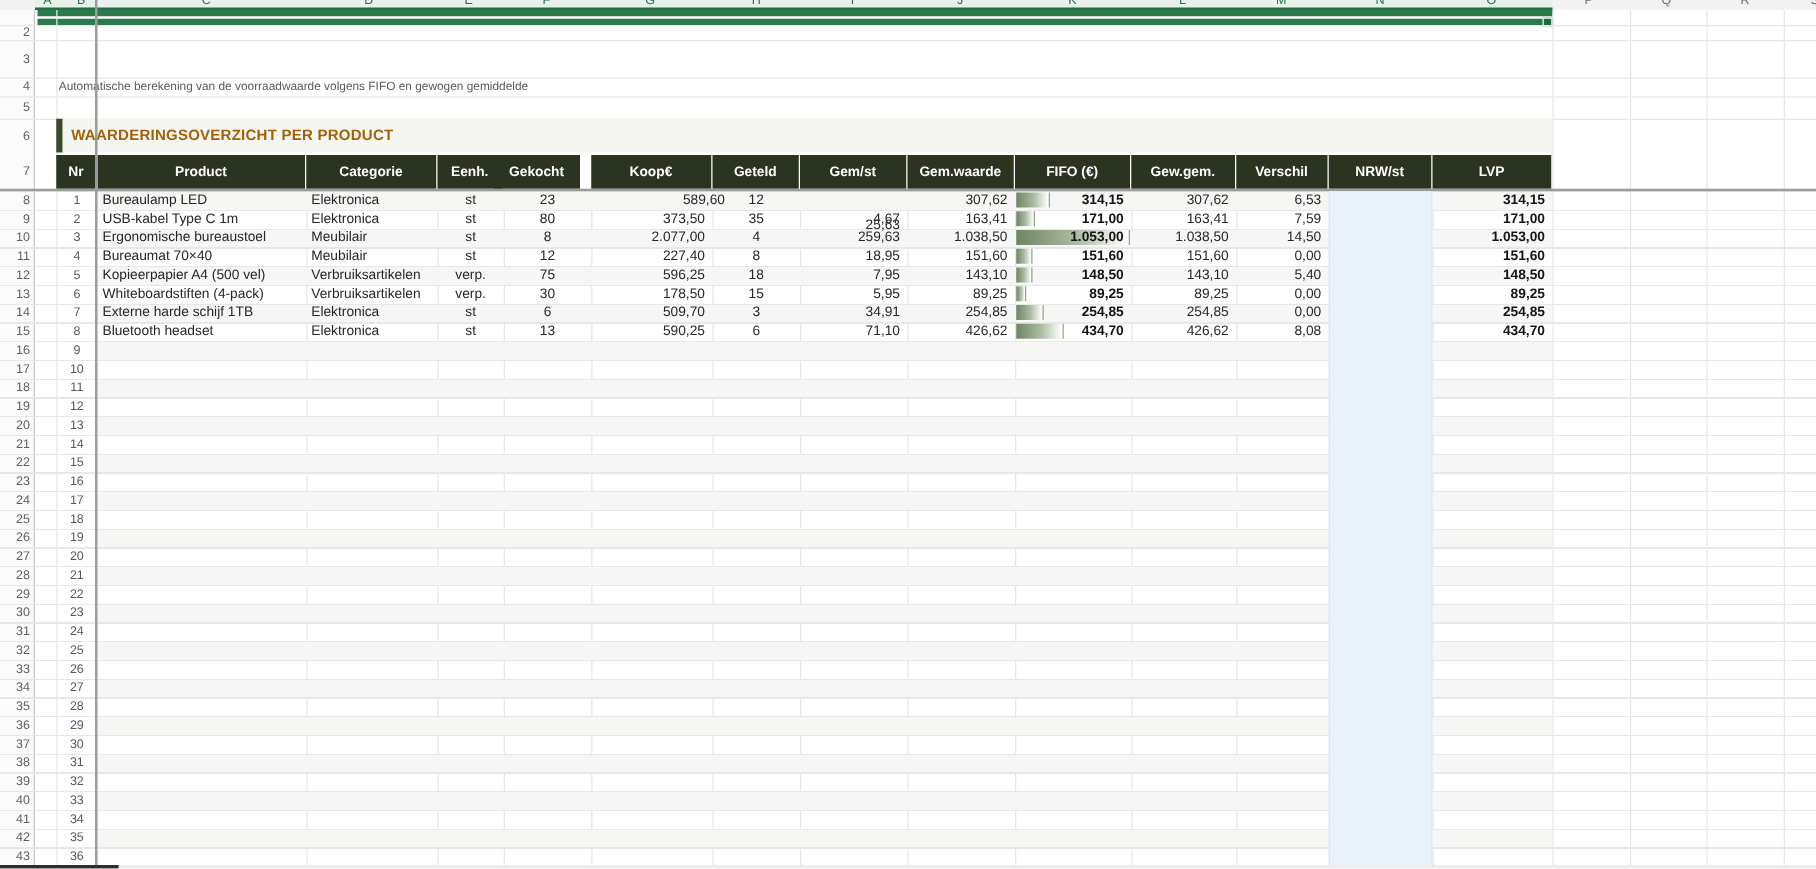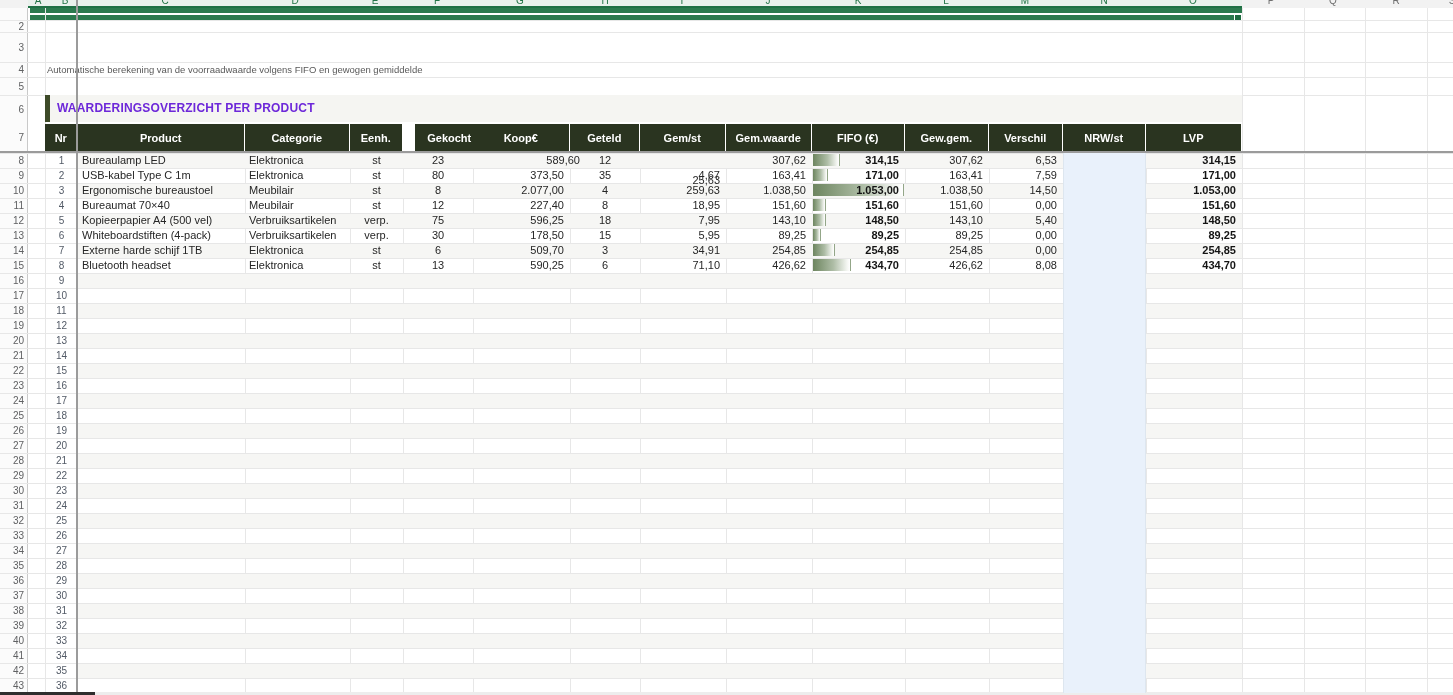--- a/index.html
+++ b/index.html
@@ -27,21 +27,21 @@
   #nrwcol{position:absolute;left:1063px;top:153px;width:83px;height:540px;background:#e9f1fb;
     border-left:1px solid #dde6ef;border-right:1px solid #dde6ef;box-sizing:border-box;}
 
   
   #title{position:absolute;left:47px;top:33px;font-size:21px;font-weight:bold;color:#1a1a1a;letter-spacing:0.2px;}
   #subtitle{position:absolute;left:47px;top:64px;font-size:9.5px;color:#595959;}
 
   
   #sectionbg{position:absolute;left:50px;top:95px;width:1192px;height:27px;background:#f5f5f2;}
   #sectionaccent{position:absolute;left:45px;top:95px;width:5px;height:27px;background:#3d4a28;}
-  #sectiontitle{position:absolute;left:57px;top:101px;font-size:12px;font-weight:bold;color:#6d28d9;letter-spacing:0.2px;}
+  #sectiontitle{position:absolute;left:57px;top:101px;font-size:12px;font-weight:bold;color:#a16207;letter-spacing:0.2px;}
 
   
   .th{position:absolute;top:124px;height:27px;background:#2a3420;color:#fff;font-size:11px;font-weight:bold;
       display:flex;align-items:center;justify-content:center;box-sizing:border-box;}
   .cellrow{position:absolute;left:45px;width:1197px;height:15px;}
   .cell{position:absolute;top:0;height:15px;line-height:15px;font-size:11px;color:#262626;box-sizing:border-box;white-space:nowrap;overflow:hidden;}
   .cell.left{text-align:left;padding-left:4px;}
   .cell.right{text-align:right;padding-right:6px;}
   .cell.center{text-align:center;}
   .cell.bold{font-weight:bold;color:#141414;}
@@ -190,21 +190,21 @@
 
   <div id="sectionbg"></div>
   <div id="sectionaccent"></div>
   <div id="sectiontitle">WAARDERINGSOVERZICHT PER PRODUCT</div>
 
   <div id="thead">
       <div class="th" style="left: 45px; width: 31.5px;">Nr</div>
       <div class="th" style="left: 78px; width: 165.5px;">Product</div>
       <div class="th" style="left: 245px; width: 103.5px;">Categorie</div>
       <div class="th" style="left: 350px; width: 51.5px;">Eenh.</div>
-      <div class="th" style="left: 415px; width: 68.5px;">Gekocht</div>
+      <div class="th" style="left: 395px; width: 68.5px;">Gekocht</div>
       <div class="th" style="left: 473px; width: 95.5px;">Koop€</div>
       <div class="th" style="left: 570px; width: 68.5px;">Geteld</div>
       <div class="th" style="left: 640px; width: 84.5px;">Gem/st</div>
       <div class="th" style="left: 726px; width: 84.5px;">Gem.waarde</div>
       <div class="th" style="left: 812px; width: 91.5px;">FIFO (€)</div>
       <div class="th" style="left: 905px; width: 82.5px;">Gew.gem.</div>
       <div class="th" style="left: 989px; width: 72.5px;">Verschil</div>
       <div class="th" style="left: 1063px; width: 81.5px;">NRW/st</div>
       <div class="th" style="left: 1146px; width: 94.5px;">LVP</div>
     </div>

